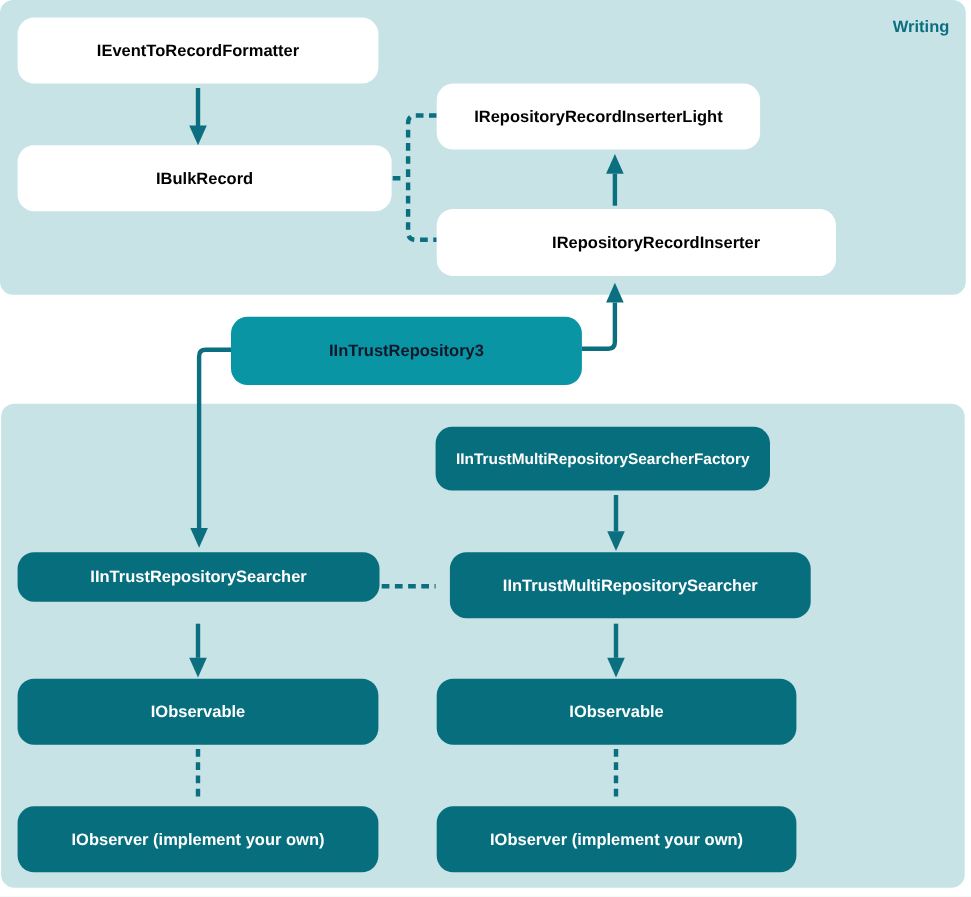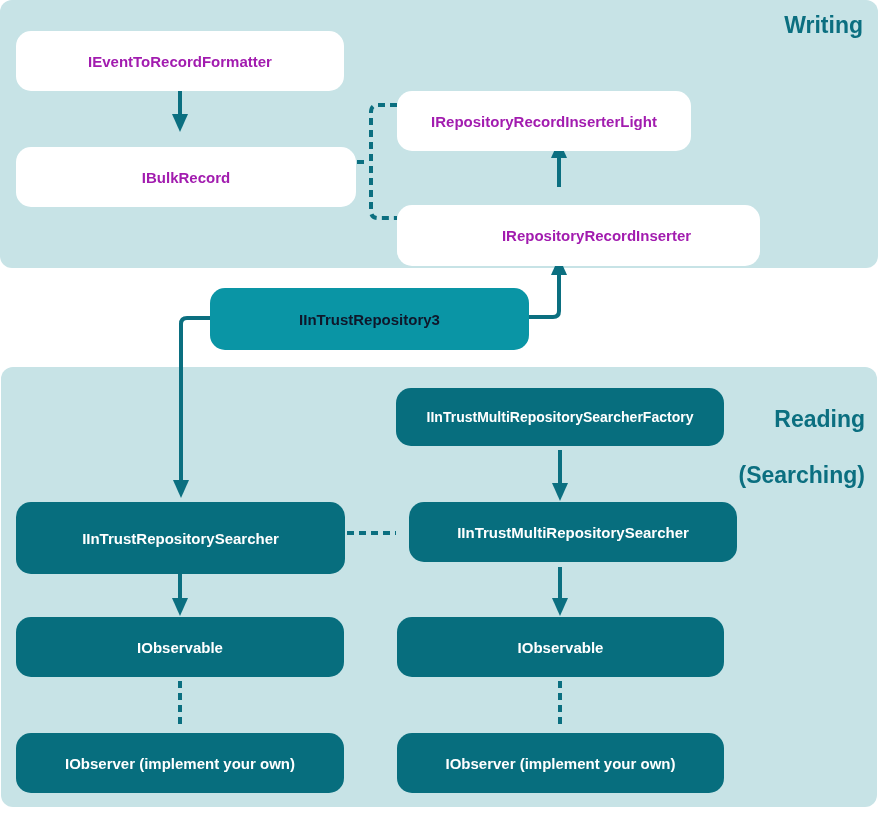--- a/index.html
+++ b/index.html
@@ -12,37 +12,37 @@
   }
   .panel{
     position:absolute;
     background:#c7e3e6;
     border-radius:12px;
   }
   .section-label{
     position:absolute;
     color:#0b6f80;
     font-weight:bold;
-    font-size:23px;
+    font-size:15px;
     line-height:28px;
     text-align:right;
     white-space:pre-line;
   }
   .node{
     position:absolute;
     border-radius:15px;
     display:flex;
     align-items:center;
     justify-content:center;
     font-weight:bold;
     font-size:15px;
     white-space:nowrap;
     text-align:center;
   }
-  .node.white{ background:#ffffff; color:#a21caf;margin-top:15px; }
+  .node.white{ background:#ffffff; color:#000000; }
   .node.teal { background:#0a95a5; color:#0f172a; }
   .node.dark { background:#076e7e; color:#ffffff; }
   svg.connectors{
     position:absolute; left:0; top:0;
     width:883px; height:815px;
     pointer-events:none;
   }
   svg .line{
     fill:none; stroke:#0b6f80; stroke-width:4;
   }
@@ -54,24 +54,20 @@
 </style>
 </head>
 <body>
 
 <div id="stage">
 
   <div class="panel" style="left:0; top:0; width:878px; height:268px;"></div>
   <div class="panel" style="left:1px; top:367px; width:876px; height:440px;"></div>
 
   <div class="section-label" style="top:11px; right:20px;">Writing</div>
-  <div class="section-label" style="top:377px; right:18px;">
-    <span>Reading</span><br>
-    <span>(Searching)</span>
-  </div>
 
   <svg class="connectors" viewBox="0 0 883 815">
 
     <g>
       <path class="line" d="M180 80 V115"></path>
       <polygon class="head" points="180,132 172,114 188,114"></polygon>
     </g>
 
     <path class="dashed" d="M345 162 H369"></path>
     <path class="dashed" d="M397 105 H378 Q371 105 371 112 V211 Q371 218 378 218 H397"></path>
@@ -115,23 +111,23 @@
   <div class="node white" style="left:16px; top:16px; width:328px; height:60px;">IEventToRecordFormatter</div>
 
   <div class="node white" style="left:16px; top:132px; width:340px; height:60px;">IBulkRecord</div>
 
   <div class="node white" style="left:397px; top:76px; width:294px; height:60px;">IRepositoryRecordInserterLight</div>
 
   <div class="node white" style="left:397px; top:190px; width:327px; height:61px;padding-left:36px;">IRepositoryRecordInserter</div>
 
   <div class="node teal" style="left:210px; top:288px; width:319px; height:62px;">IInTrustRepository3</div>
 
-  <div class="node dark" style="left:396px; top:388px; width:328px; height:58px; font-size:14px;">IInTrustMultiRepositorySearcherFactory</div>
+  <div class="node dark" style="left:396px; top:388px; width:304px; height:58px; font-size:14px;">IInTrustMultiRepositorySearcherFactory</div>
 
-  <div class="node dark" style="left:16px; top:502px; width:329px; height:72px;">IInTrustRepositorySearcher</div>
+  <div class="node dark" style="left:16px; top:502px; width:329px; height:45px;">IInTrustRepositorySearcher</div>
 
   <div class="node dark" style="left:397px; top:502px; width:328px; height:60px;margin-left:12px;">IInTrustMultiRepositorySearcher</div>
 
   <div class="node dark" style="left:16px; top:617px; width:328px; height:60px;">IObservable</div>
 
   <div class="node dark" style="left:397px; top:617px; width:327px; height:60px;">IObservable</div>
 
   <div class="node dark" style="left:16px; top:733px; width:328px; height:60px;">IObserver (implement your own)</div>
 
   <div class="node dark" style="left:397px; top:733px; width:327px; height:60px;">IObserver (implement your own)</div>

